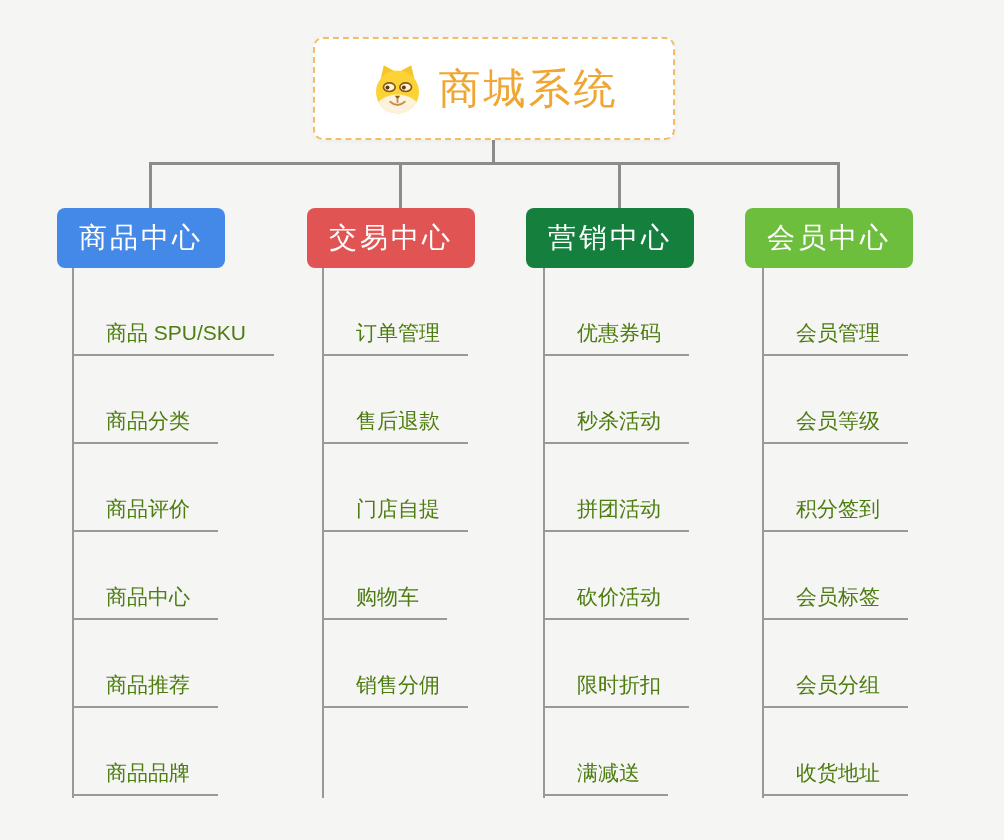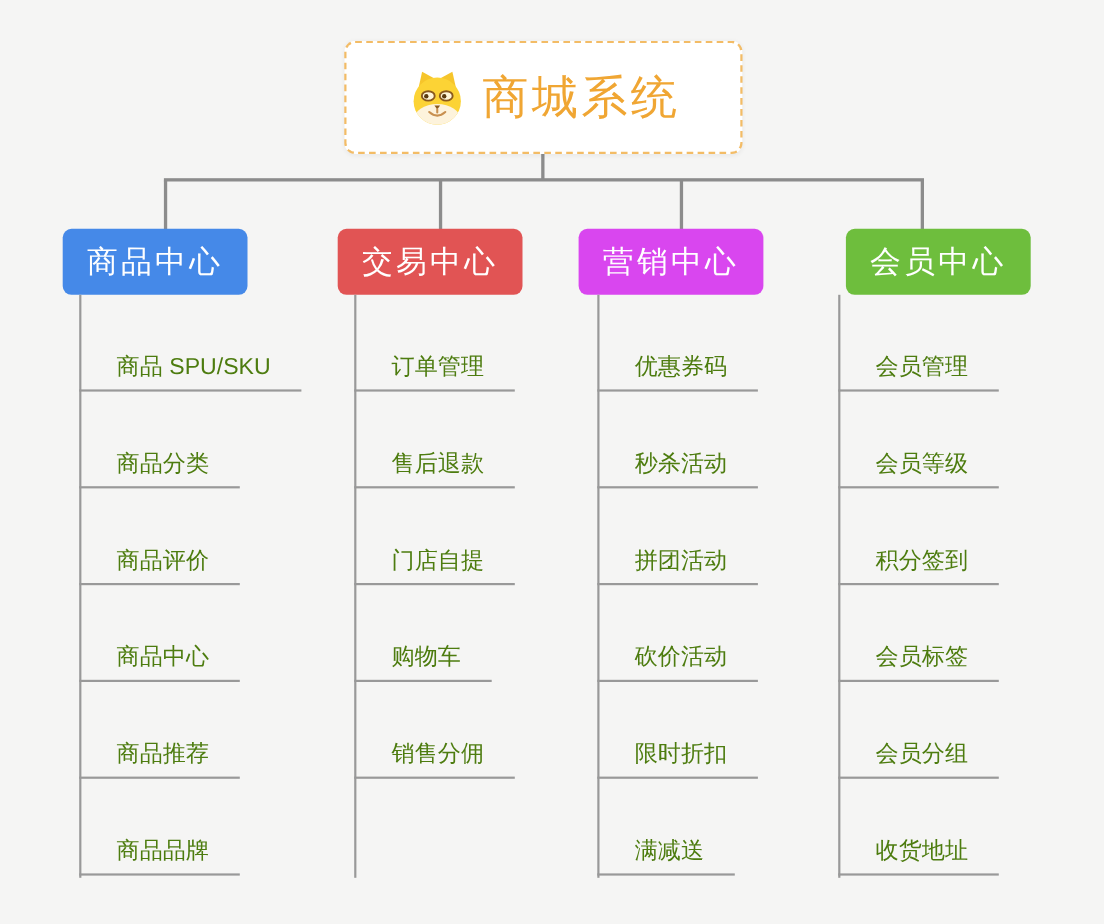--- a/index.html
+++ b/index.html
@@ -114,22 +114,22 @@
         <circle cx="39.4" cy="30.8" r="2.3" fill="#5b3a10"></circle>
         <path d="M29 40.5 h6 l-3 4.4 z" fill="#8a5a1e"></path>
         <path d="M32 44.5 v3.5 M23.5 47.5 q8.5 7.5 17 0" fill="none" stroke="#c89050" stroke-width="2.2" stroke-linecap="round"></path>
       </svg>
     </span>
     <span class="root-label" style="color: rgb(240, 166, 51);">商城系统</span>
   </div>
 
   <div class="branch-box" style="left: 57px; background-color: rgb(69, 137, 232);">商品中心</div>
   <div class="branch-box" style="left: 307px; background-color: rgb(225, 84, 84); font-family: Liberation Mono, monospace;">交易中心</div>
-  <div class="branch-box" style="left: 526px; background-color: #d946ef;">营销中心</div>
-  <div class="branch-box" style="left: 745px; background-color: rgb(110, 190, 61); margin-left: 24px;">会员中心</div>
+  <div class="branch-box" style="left: 526px; background-color: #15803d;">营销中心</div>
+  <div class="branch-box" style="left: 745px; background-color: rgb(110, 190, 61);">会员中心</div>
 
   <div class="vline" style="left:72px"></div>
   <div class="vline" style="left:322px"></div>
   <div class="vline" style="left:543px"></div>
   <div class="vline" style="left:762px"></div>
 
   <div class="branch-col" style="left:72px">
     <div class="item">
         <span class="item-label">商品 SPU/SKU</span>
       </div>

